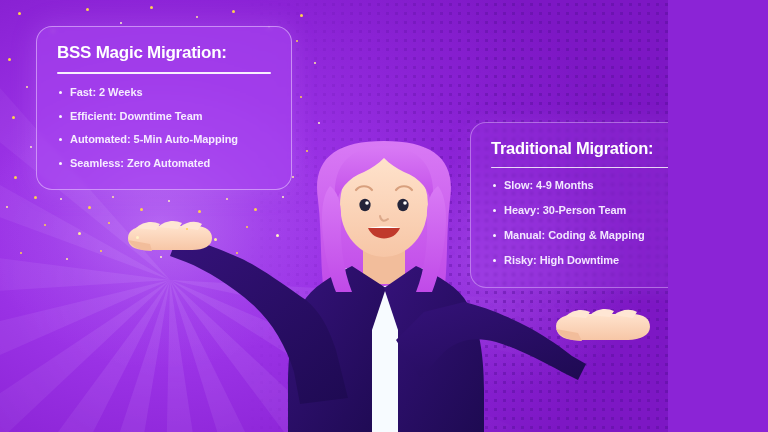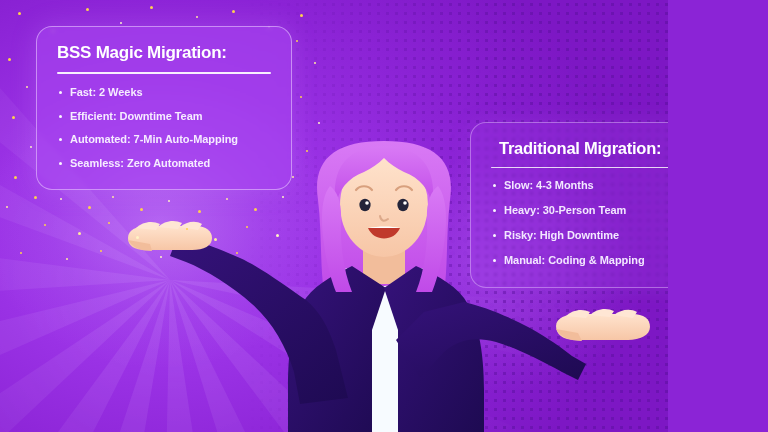--- a/index.html
+++ b/index.html
@@ -89,21 +89,21 @@
   }
 
   .card-title {
     color:#ffffff;
     font-size:17px;
     font-weight:bold;
     letter-spacing:-0.25px;
     line-height:1.2;
     white-space:nowrap;
   }
-  .card-right .card-title { font-size:16.5px;margin-left:8px; }
+  .card-right .card-title { font-size:16.5px; }
 
   .divider {
     margin:9px 0 12px 0;
     height:1.5px;
     background:rgba(255,255,255,0.92);
     border-radius:2px;
   }
   .card-right .divider { background:rgba(255,255,255,0.82); margin:8px 0 11px 0; }
 
   .bullets { list-style:none; }
@@ -297,29 +297,29 @@
     <span class="sp" style="left:314px; top:62px;  width:2px;  height:2px;  background:#ffe9a0;"></span>
     <span class="sp" style="left:296px; top:40px;  width:2px;  height:2px;  background:#ffd24d;"></span>
   </div>
 
   <div class="card card-left">
     <div class="card-title">BSS Magic Migration:</div>
     <div class="divider"></div>
     <ul class="bullets">
       <li>Fast: 2 Weeks</li>
       <li>Efficient: Downtime Team</li>
-      <li>Automated: 7-Min Auto-Mapping</li>
+      <li>Automated: 5-Min Auto-Mapping</li>
       <li>Seamless: Zero Automated</li>
     </ul>
   </div>
 
   <div class="card card-right">
     <div class="card-title">Traditional Migration:</div>
     <div class="divider"></div>
     <ul class="bullets">
-      <li>Slow: 4-3 Months</li>
+      <li>Slow: 4-9 Months</li>
       <li>Heavy: 30-Person Team</li>
+      <li>Manual: Coding &amp; Mapping</li>
       <li>Risky: High Downtime</li>
-      <li>Manual: Coding &amp; Mapping</li>
     </ul>
   </div>
 
 </div>
 
 </body></html>

